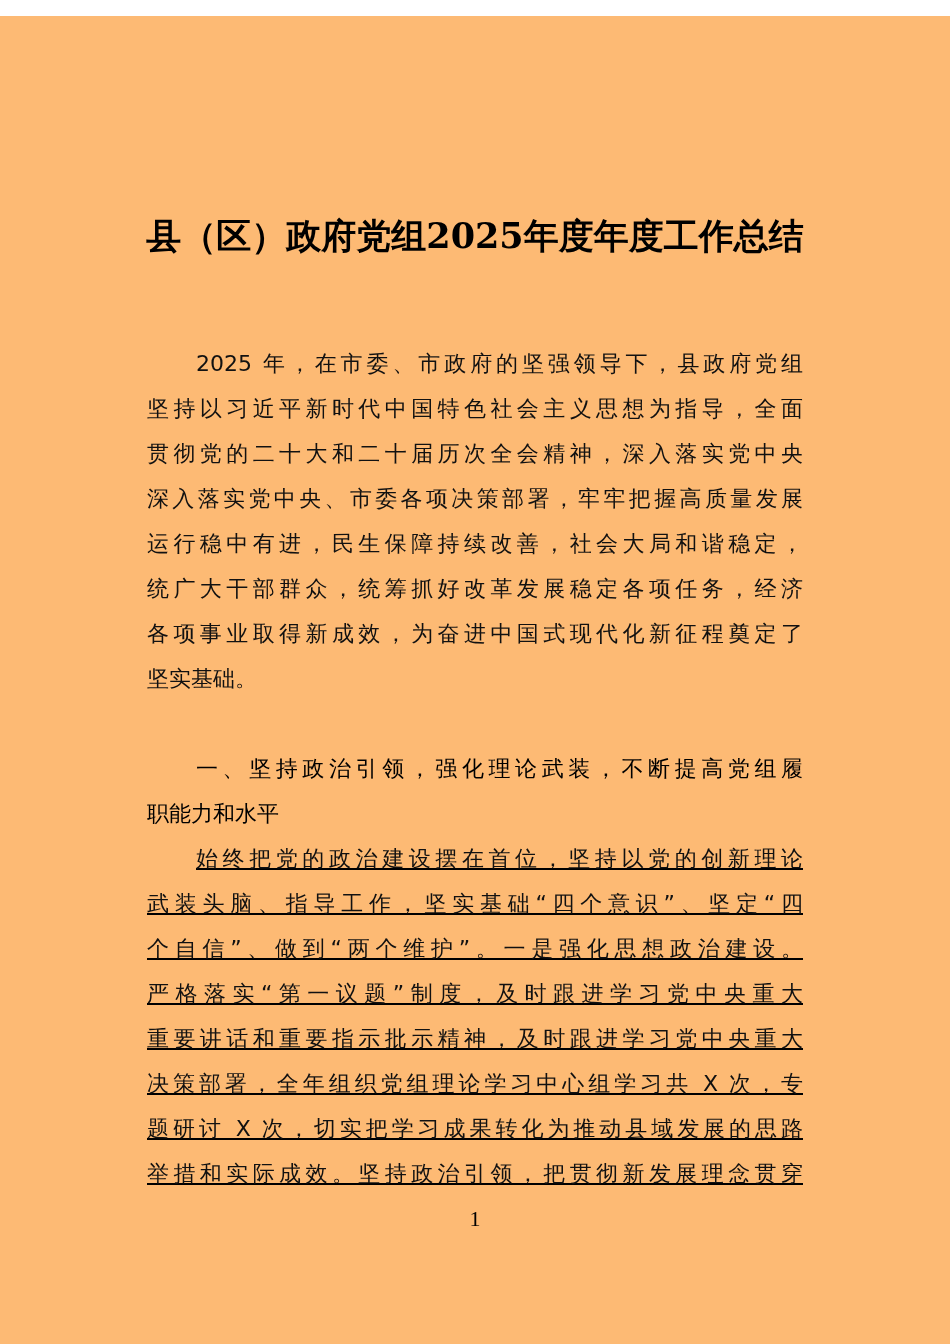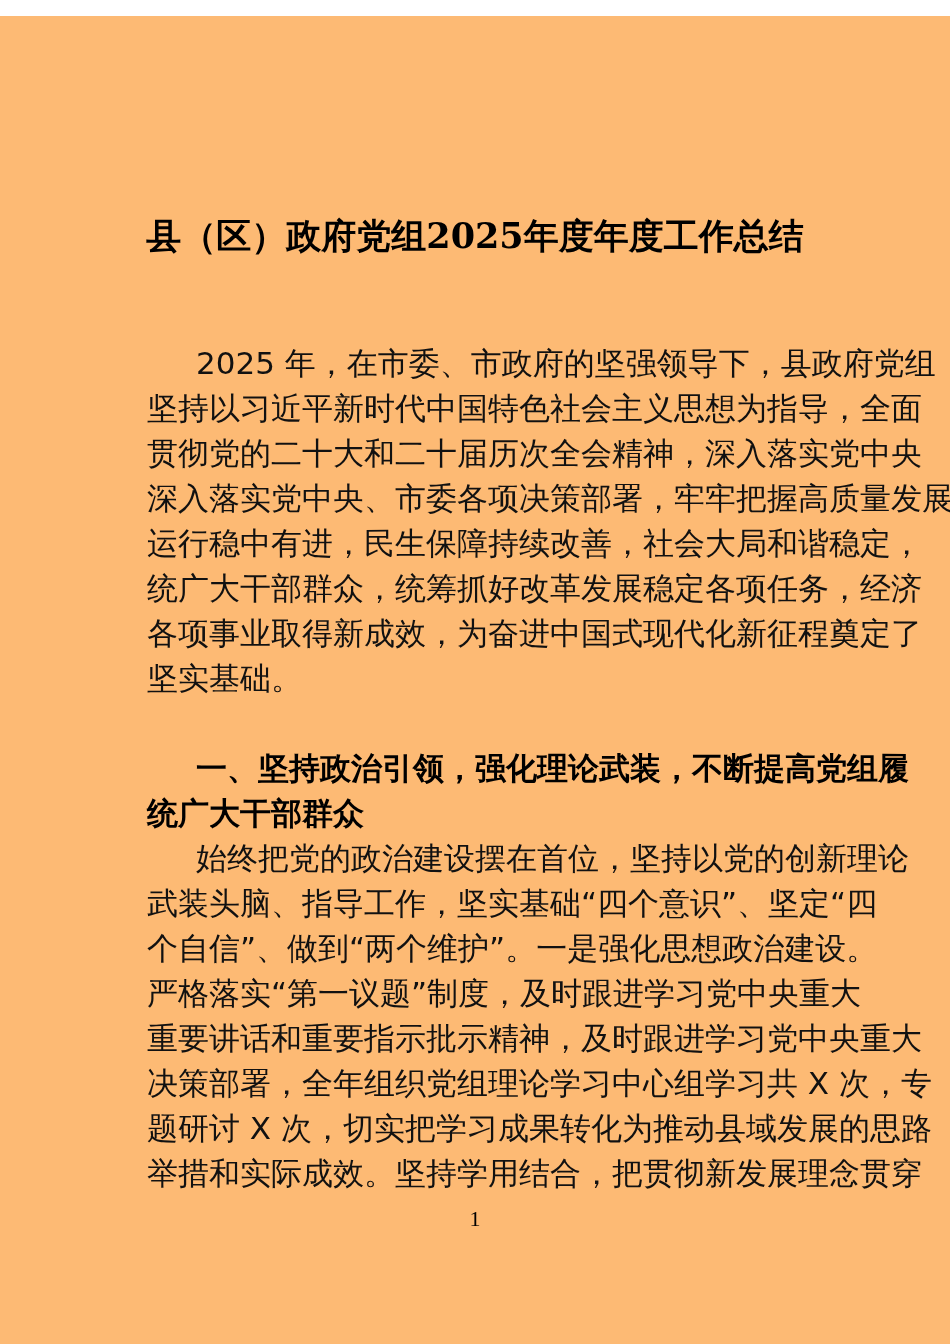--- a/index.html
+++ b/index.html
@@ -38,36 +38,36 @@
     }
     .body-block {
       position: absolute;
       left: 147px;
       width: 656px;
     }
     .line {
       display: block;
       height: 45px;
       line-height: 45px;
-      font-size: 31px;
+      font-size: 22px;
       white-space: nowrap;
       text-align: justify;
       text-align-last: justify;
       font-family: "DejaVu Sans", "Liberation Sans", sans-serif;
       font-weight: normal;
       color: #111111;
     }
     .line.last {
       text-align-last: left;
     }
     .line.indent {
       padding-left: 49px;
     }
     .line.heading {
-      font-weight: bold;
+      font-weight: normal;
       color: #000000;
     }
     .page-number {
       position: absolute;
       left: 0;
       top: 1188px;
       width: 950px;
       text-align: center;
       font-size: 22px;
       line-height: 30px;
@@ -87,29 +87,29 @@
     <span class="line">贯彻党的二十大和二十届历次全会精神，深入落实党中央</span>
     <span class="line">深入落实党中央、市委各项决策部署，牢牢把握高质量发展</span>
     <span class="line">运行稳中有进，民生保障持续改善，社会大局和谐稳定，</span>
     <span class="line">统广大干部群众，统筹抓好改革发展稳定各项任务，经济</span>
     <span class="line">各项事业取得新成效，为奋进中国式现代化新征程奠定了</span>
     <span class="line last">坚实基础。</span>
   </div>
 
   <div class="body-block" style="top: 730px;">
     <span class="line indent heading">一、坚持政治引领，强化理论武装，不断提高党组履</span>
-    <span class="line heading last">统广大干部群众</span>
+    <span class="line heading last">职能力和水平</span>
   </div>
 
-  <div class="body-block" style="top: 820px;">
+  <div class="body-block" style="top: 820px; text-decoration: underline;">
     <span class="line indent">始终把党的政治建设摆在首位，坚持以党的创新理论</span>
     <span class="line">武装头脑、指导工作，坚实基础“四个意识”、坚定“四</span>
     <span class="line">个自信”、做到“两个维护”。一是强化思想政治建设。</span>
     <span class="line">严格落实“第一议题”制度，及时跟进学习党中央重大</span>
     <span class="line">重要讲话和重要指示批示精神，及时跟进学习党中央重大</span>
     <span class="line">决策部署，全年组织党组理论学习中心组学习共 X 次，专</span>
     <span class="line">题研讨 X 次，切实把学习成果转化为推动县域发展的思路</span>
-    <span class="line">举措和实际成效。坚持学用结合，把贯彻新发展理念贯穿</span>
+    <span class="line">举措和实际成效。坚持政治引领，把贯彻新发展理念贯穿</span>
   </div>
 
   <div class="page-number">1</div>
 
 </div>
 
 </body></html>

